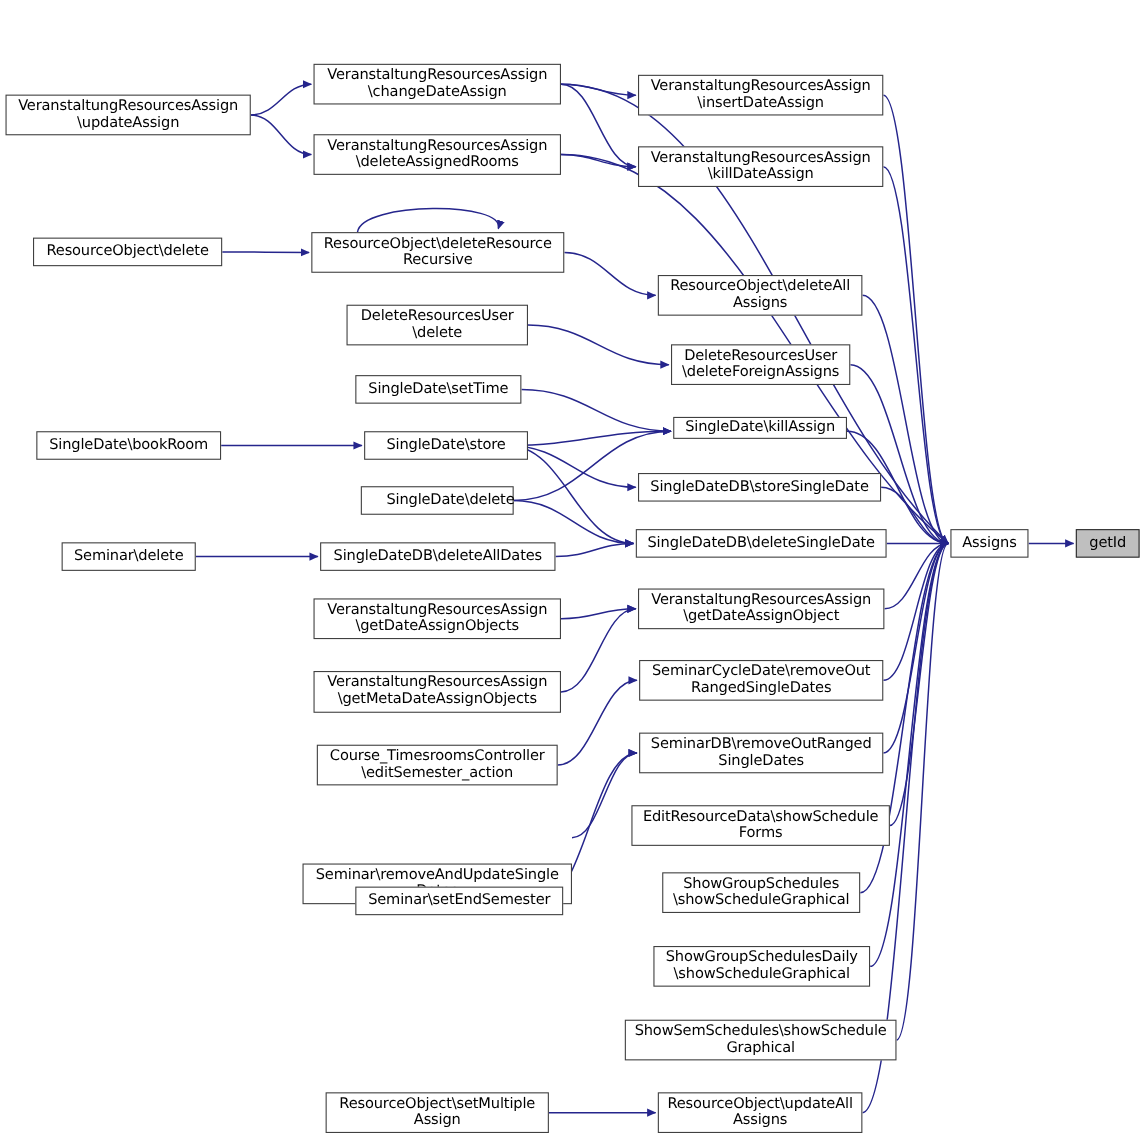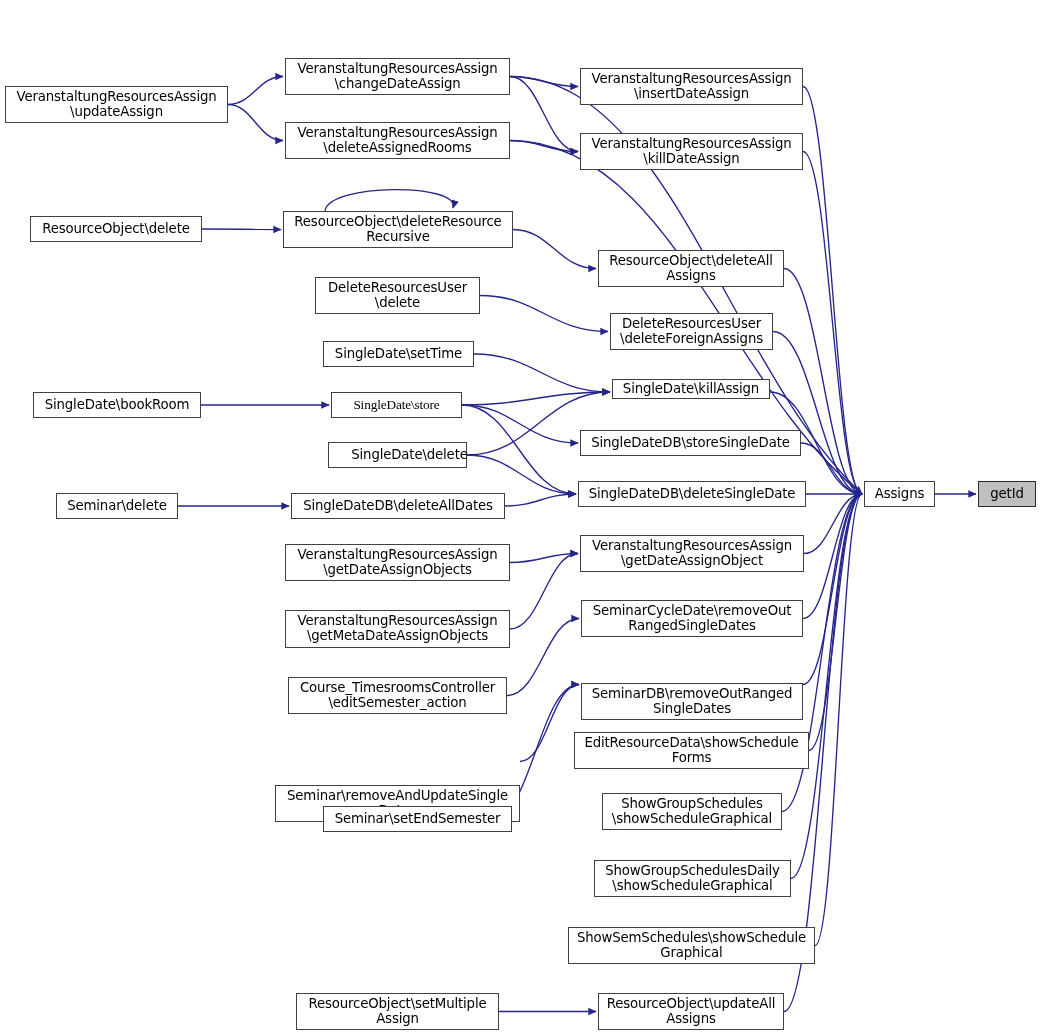--- a/index.html
+++ b/index.html
@@ -95,40 +95,40 @@
       <div class="node" style="left: 283px; top: 211px; width: 230px; height: 37px;"><span>ResourceObject\deleteResource
 Recursive</span></div>
       <div class="node" style="left: 598px; top: 250px; width: 186px; height: 37px;"><span>ResourceObject\deleteAll
 Assigns</span></div>
       <div class="node" style="left: 315px; top: 277px; width: 165px; height: 37px;"><span>DeleteResourcesUser
 \delete</span></div>
       <div class="node" style="left: 610px; top: 313px; width: 163px; height: 37px;"><span>DeleteResourcesUser
 \deleteForeignAssigns</span></div>
       <div class="node" style="left: 323px; top: 341px; width: 151px; height: 26px;"><span>SingleDate\setTime</span></div>
       <div class="node" style="left: 33px; top: 392px; width: 168px; height: 26px;"><span>SingleDate\bookRoom</span></div>
-      <div class="node" style="left: 331px; top: 392px; width: 131px; height: 26px; font-family: Liberation Serif, serif;"><span>SingleDate\store</span></div>
+      <div class="node" style="left: 331px; top: 392px; width: 149px; height: 26px;"><span>SingleDate\store</span></div>
       <div class="node" style="left: 612px; top: 379px; width: 158px; height: 20px;"><span>SingleDate\killAssign</span></div>
       <div class="node" style="left: 580px; top: 430px; width: 221px; height: 26px;"><span>SingleDateDB\storeSingleDate</span></div>
       <div class="node" style="left: 328px; top: 442px; width: 139px; height: 26px; padding-left: 24px;"><span>SingleDate\delete</span></div>
       <div class="node" style="left: 56px; top: 493px; width: 122px; height: 26px;"><span>Seminar\delete</span></div>
       <div class="node" style="left: 291px; top: 493px; width: 214px; height: 26px;"><span>SingleDateDB\deleteAllDates</span></div>
       <div class="node" style="left: 578px; top: 481px; width: 228px; height: 26px;"><span>SingleDateDB\deleteSingleDate</span></div>
       <div class="node" style="left: 864px; top: 481px; width: 71px; height: 26px;"><span>Assigns</span></div>
       <div class="node hl" style="left: 978px; top: 481px; width: 58px; height: 26px; justify-content: center;"><span>getId</span></div>
       <div class="node" style="left: 285px; top: 544px; width: 225px; height: 37px;"><span>VeranstaltungResourcesAssign
 \getDateAssignObjects</span></div>
       <div class="node" style="left: 580px; top: 535px; width: 224px; height: 37px;"><span>VeranstaltungResourcesAssign
 \getDateAssignObject</span></div>
       <div class="node" style="left: 285px; top: 610px; width: 225px; height: 38px;"><span>VeranstaltungResourcesAssign
 \getMetaDateAssignObjects</span></div>
       <div class="node" style="left: 581px; top: 600px; width: 222px; height: 37px;"><span>SeminarCycleDate\removeOut
 RangedSingleDates</span></div>
       <div class="node" style="left: 288px; top: 677px; width: 219px; height: 37px;"><span>Course_TimesroomsController
 \editSemester_action</span></div>
-      <div class="node" style="left: 581px; top: 666px; width: 222px; height: 37px; margin-top: 17px;"><span>SeminarDB\removeOutRanged
+      <div class="node" style="left: 581px; top: 666px; width: 222px; height: 37px;"><span>SeminarDB\removeOutRanged
 SingleDates</span></div>
       <div class="node" style="left: 275px; top: 785px; width: 245px; height: 37px;"><span>Seminar\removeAndUpdateSingle
 Dates</span></div>
       <div class="node" style="left: 574px; top: 732px; width: 235px; height: 37px;"><span>EditResourceData\showSchedule
 Forms</span></div>
       <div class="node" style="left: 303px; top: 806px; width: 189px; height: 26px; margin-left: 20px;"><span>Seminar\setEndSemester</span></div>
       <div class="node" style="left: 602px; top: 793px; width: 180px; height: 37px;"><span>ShowGroupSchedules
 \showScheduleGraphical</span></div>
       <div class="node" style="left: 594px; top: 860px; width: 197px; height: 37px;"><span>ShowGroupSchedulesDaily
 \showScheduleGraphical</span></div>

